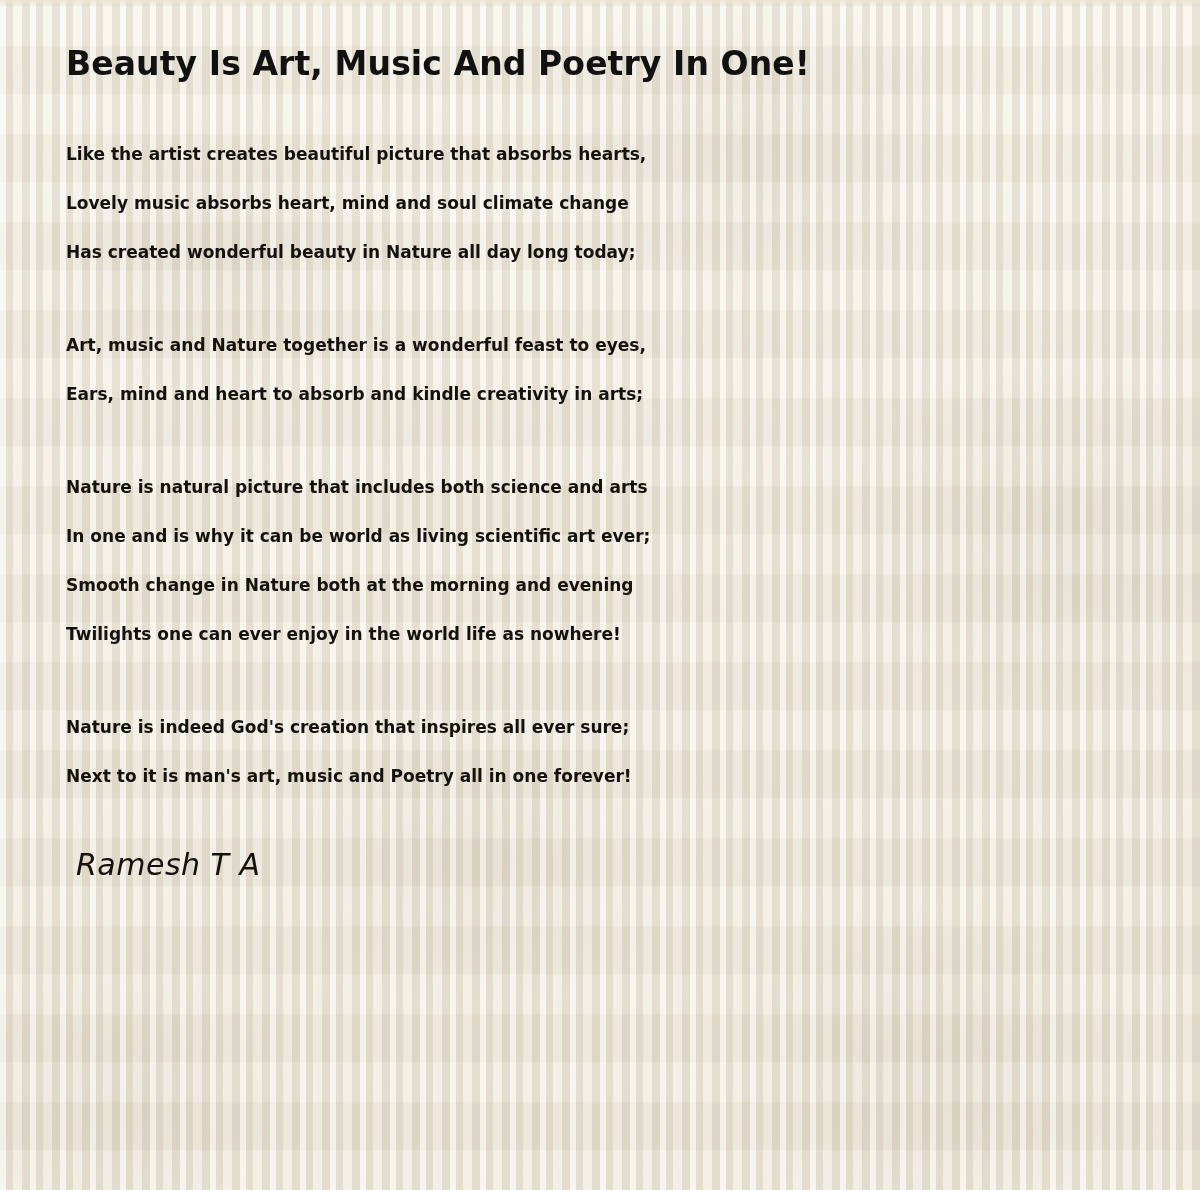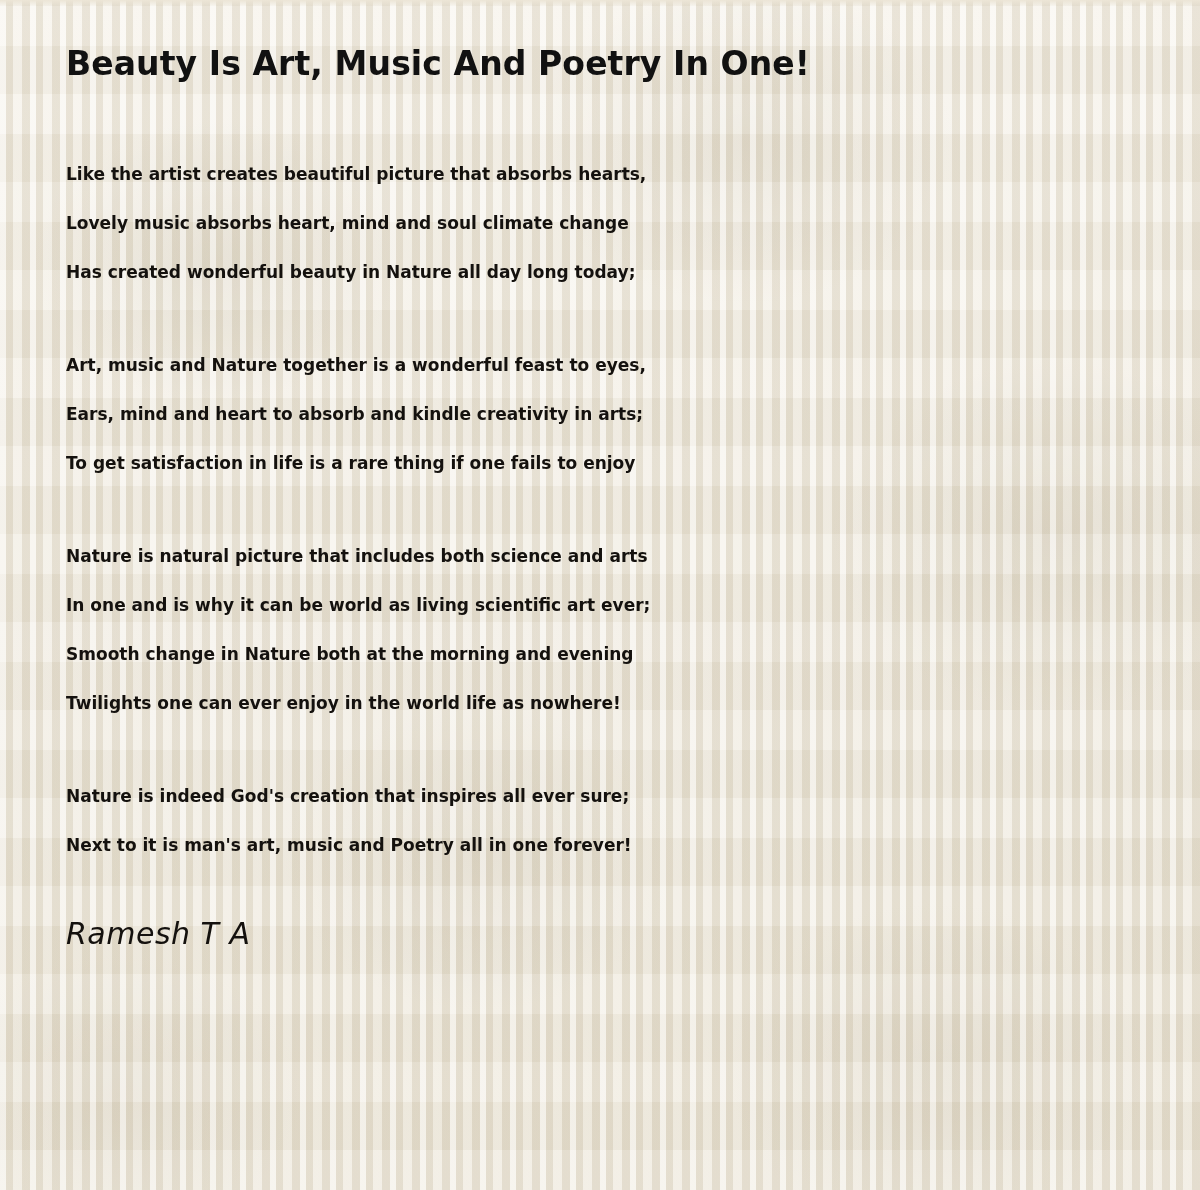--- a/index.html
+++ b/index.html
@@ -58,21 +58,21 @@
     right: 70px;
   }
 
   .poem-title {
     font-family: "DejaVu Sans", sans-serif;
     font-size: 33px;
     font-weight: bold;
     color: #111111;
     letter-spacing: 0.1px;
     line-height: 1.2;
-    margin: 0 0 66px 0;
+    margin: 0 0 46px 0;
   }
 
   .stanza {
     margin: 0 0 44px 0;
   }
 
   .poem-line {
     font-family: "DejaVu Sans", sans-serif;
     font-size: 17px;
     font-weight: bold;
@@ -82,41 +82,41 @@
   }
 
   .author {
     margin-top: 46px;
     font-family: "DejaVu Sans", sans-serif;
     font-style: italic;
     font-size: 30px;
     font-weight: normal;
     color: #14110e;
     letter-spacing: 0.5px;
+    padding-left: 10px;
   }
 </style>
 </head>
 <body>
 
 <div class="poem-card">
   <div class="page-border-top"></div>
 
   <div class="content">
     <h1 class="poem-title">Beauty Is Art, Music And Poetry In One!</h1>
 
     <div class="stanza">
       <div class="poem-line">Like the artist creates beautiful picture that absorbs hearts,</div>
       <div class="poem-line">Lovely music absorbs heart, mind and soul climate change</div>
       <div class="poem-line">Has created wonderful beauty in Nature all day long today;</div>
     </div>
 
     <div class="stanza">
       <div class="poem-line">Art, music and Nature together is a wonderful feast to eyes,</div>
       <div class="poem-line">Ears, mind and heart to absorb and kindle creativity in arts;</div>
-      <div class="poem-line">To get satisfaction in life is a rare thing if one fails to enjoy</div>
     </div>
 
     <div class="stanza">
       <div class="poem-line">Nature is natural picture that includes both science and arts</div>
       <div class="poem-line">In one and is why it can be world as living scientific art ever;</div>
       <div class="poem-line">Smooth change in Nature both at the morning and evening</div>
       <div class="poem-line">Twilights one can ever enjoy in the world life as nowhere!</div>
     </div>
 
     <div class="stanza">

